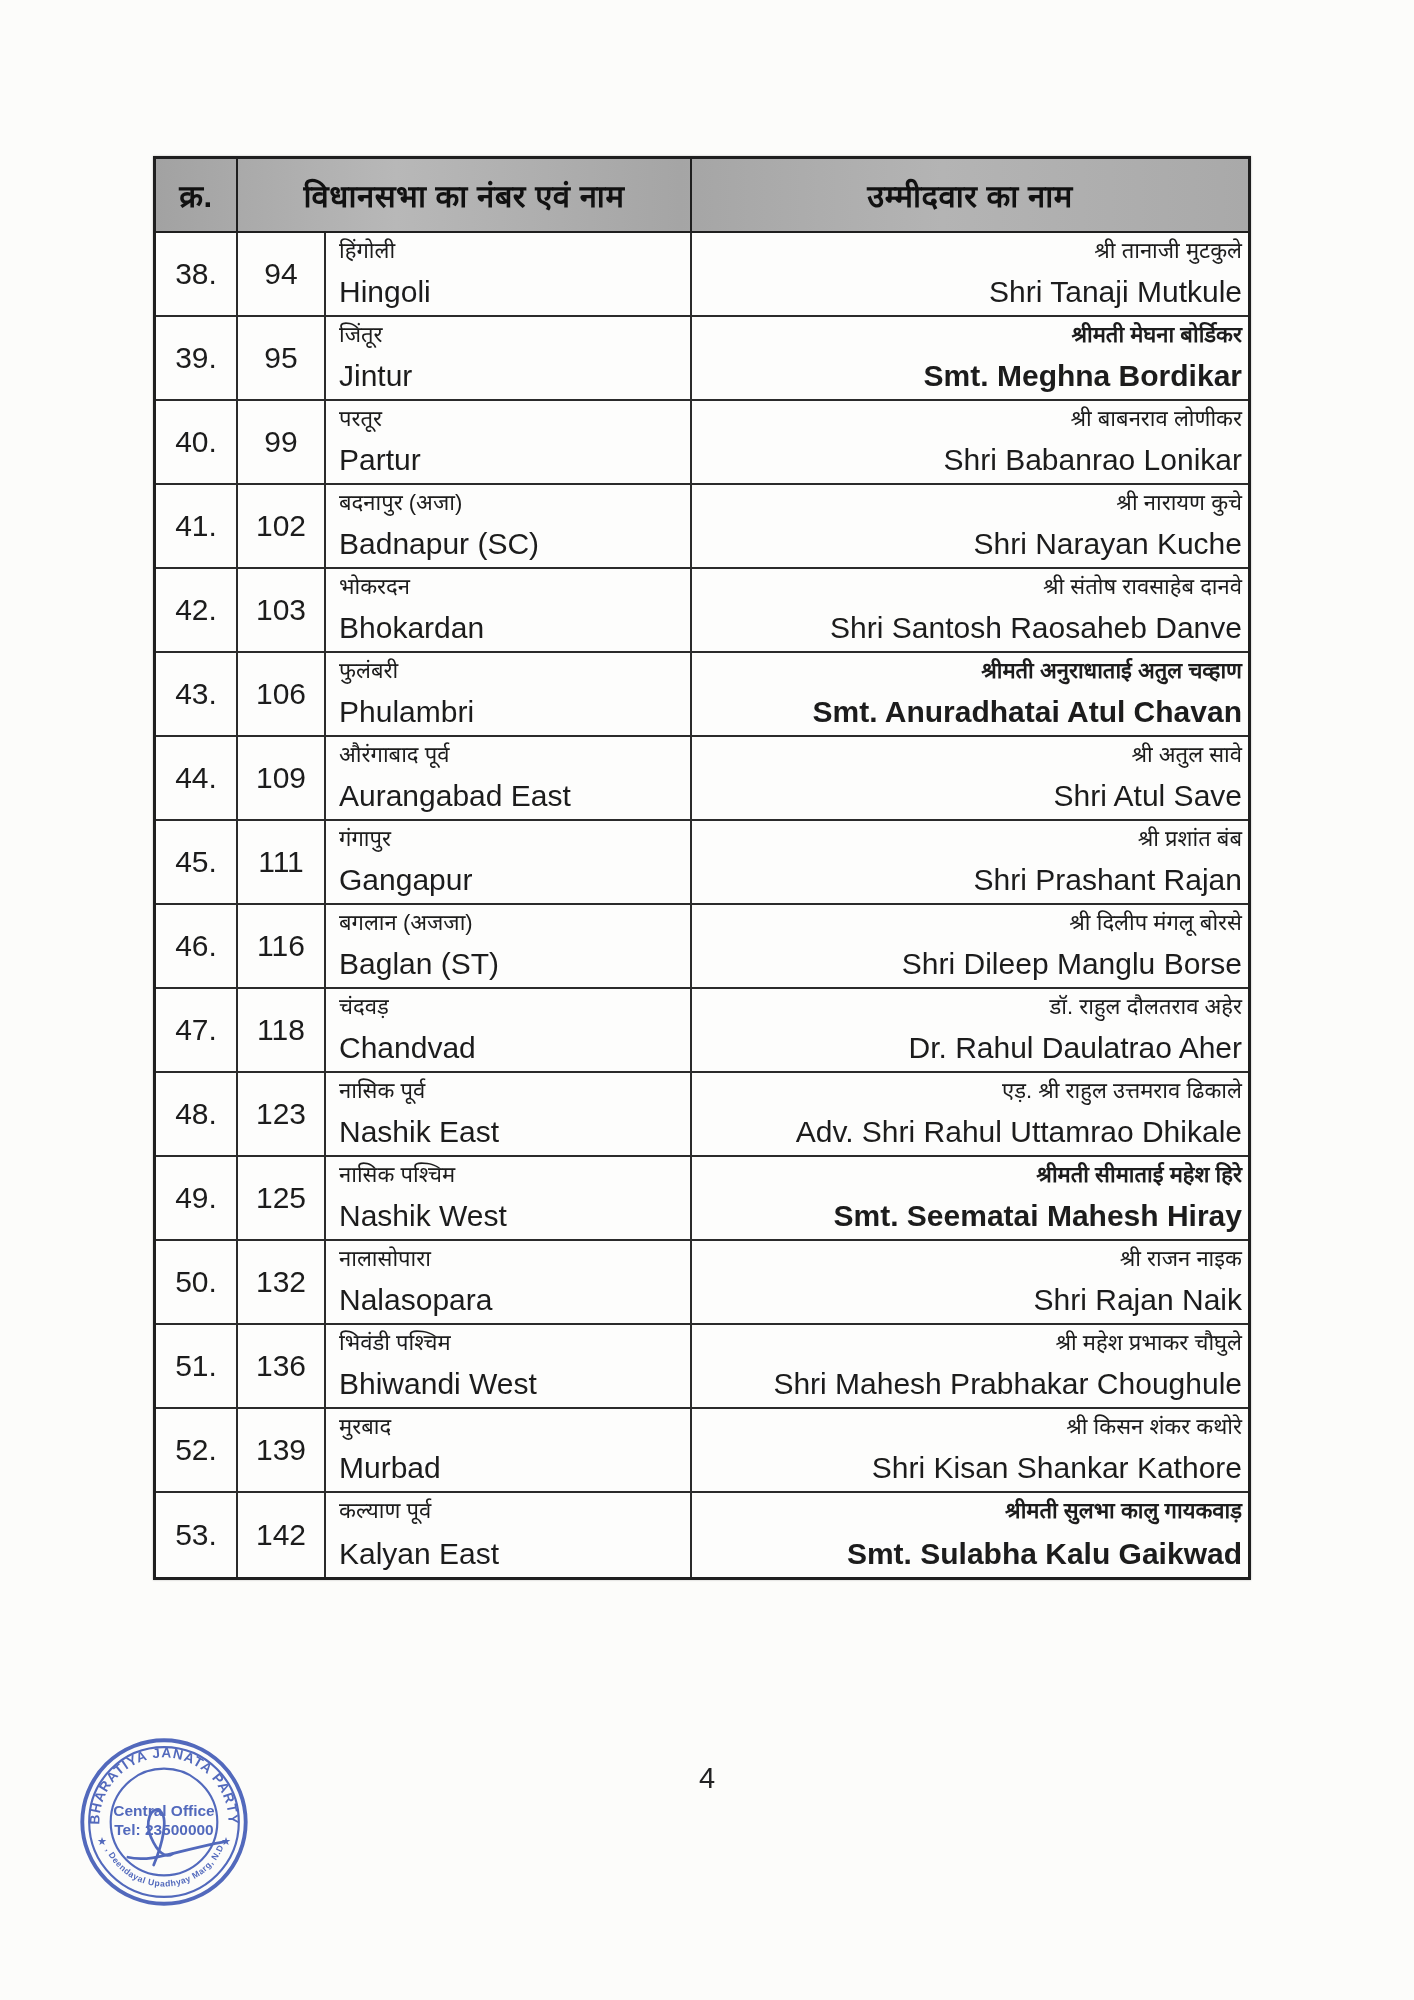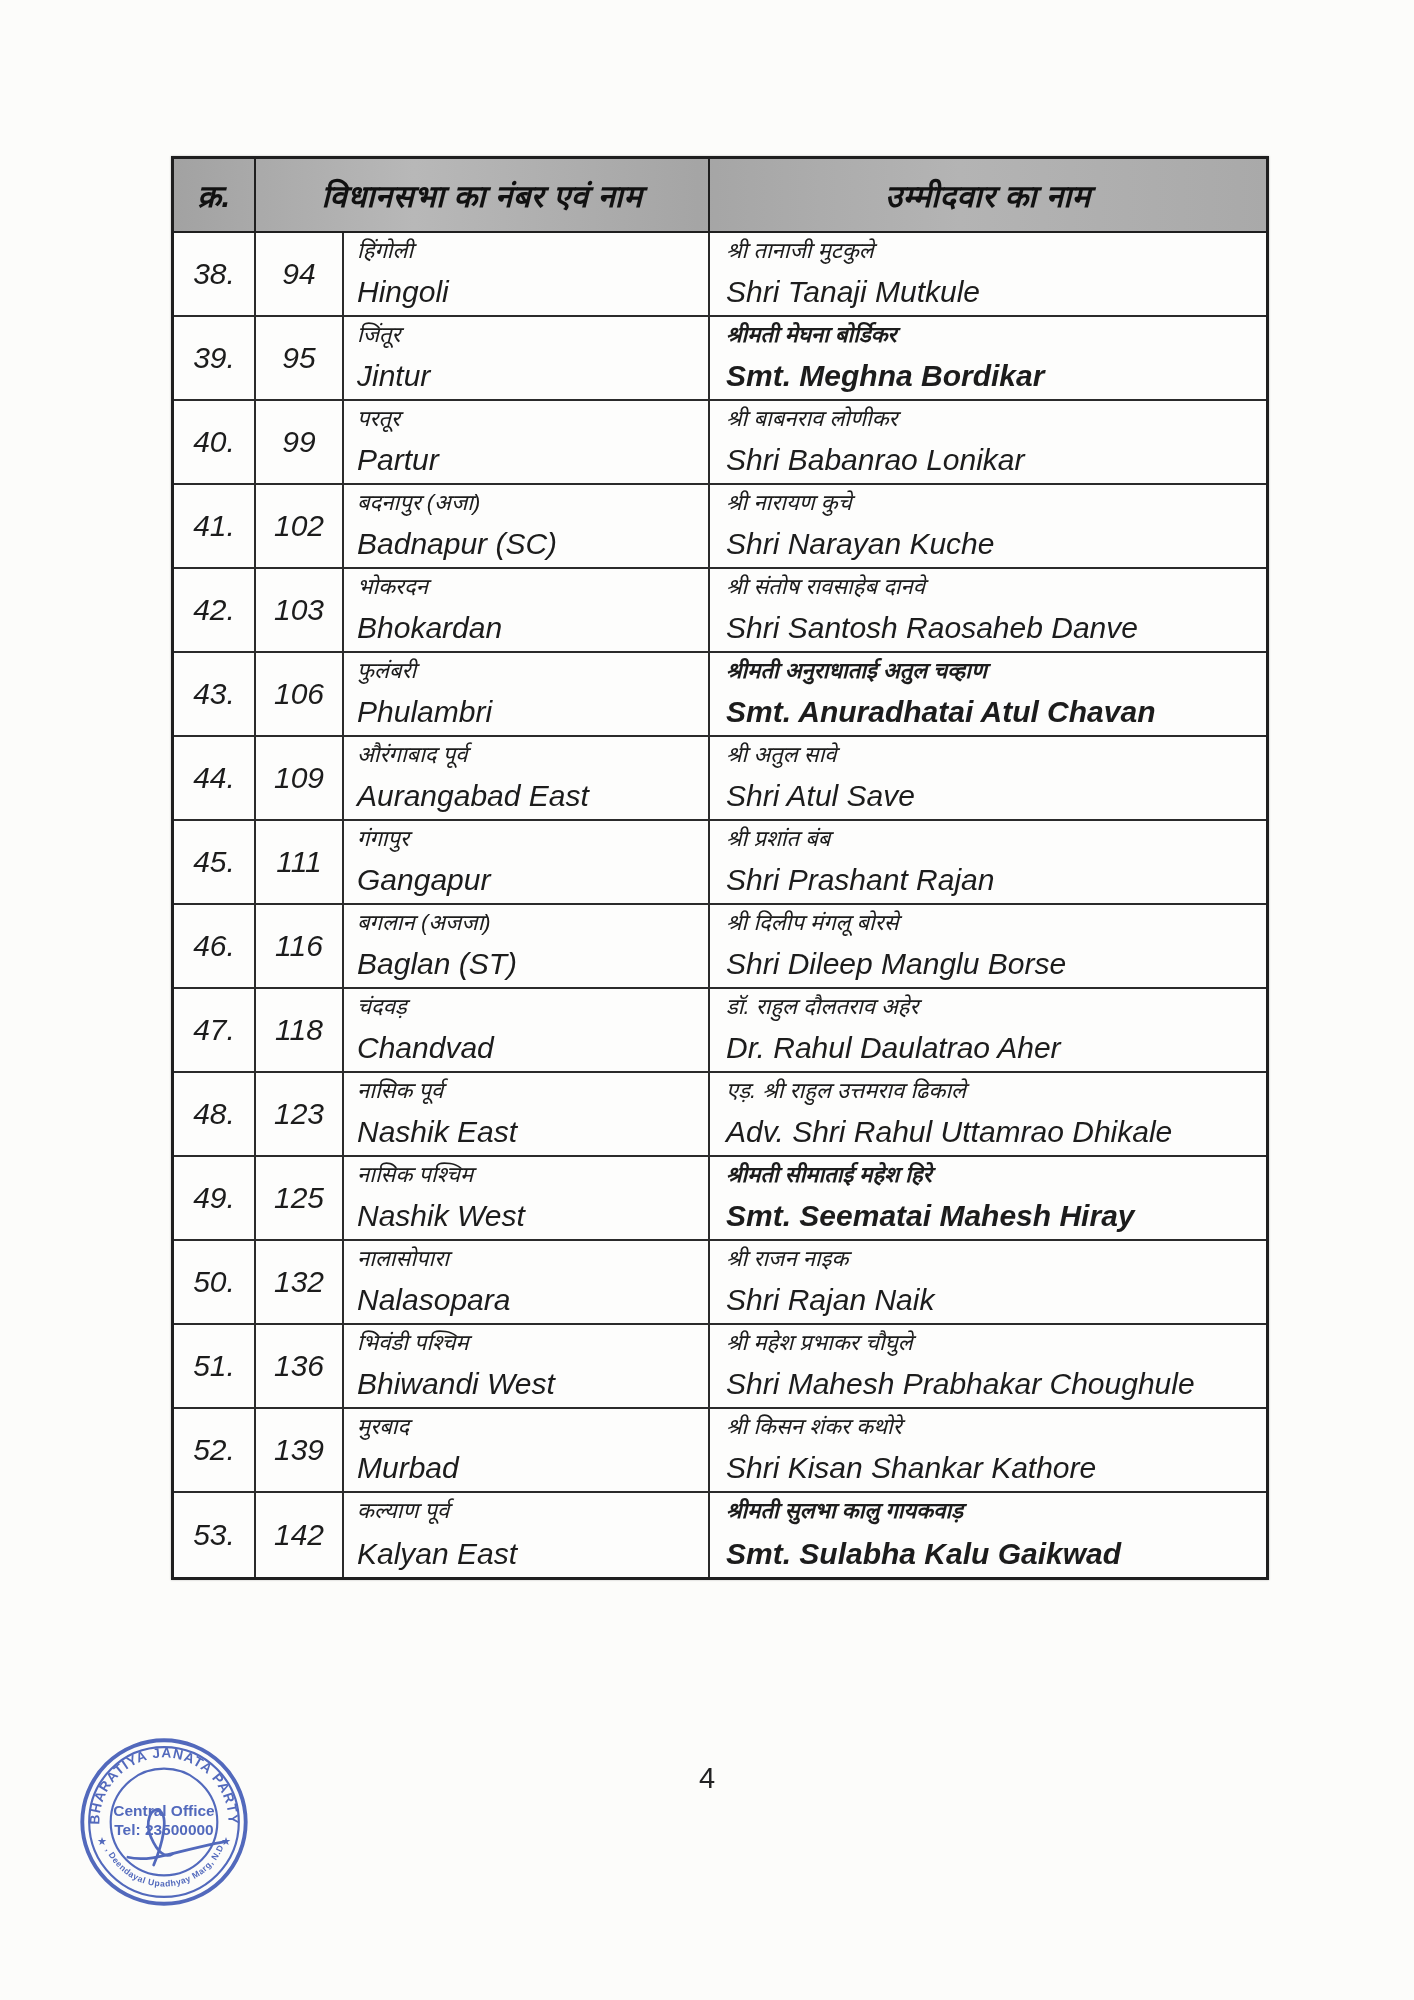--- a/index.html
+++ b/index.html
@@ -8,24 +8,23 @@
     background:#f4f4f2;
     font-family:"Liberation Sans", sans-serif;
     color:#1c1c1c;
     -webkit-font-smoothing:antialiased;
   }
   .page{
     position:absolute;inset:0;background:#fcfcfa;overflow:hidden;
   }
   
   .doc-table{
-    position:absolute;left:171px;top:156px;width:1092px;
+    position:absolute;left:153px;top:156px;width:1092px;
     border:3px solid #1f1f1f;background:#fdfdfc;
     box-shadow:0 0 2px rgba(0,0,0,.25);
-    font-style:italic;
   }
   .header-row{
     display:grid;grid-template-columns:82px 454px 1fr;height:72px;
     background:linear-gradient(90deg,#a2a2a2,#b8b8b8 22%,#a5a5a5 48%,#b4b4b4 72%,#a9a9a9);
     border-bottom:2px solid #1f1f1f;
   }
   .header-cell{
     display:flex;align-items:center;justify-content:center;
     font-weight:bold;font-size:31px;letter-spacing:.5px;
     border-right:2px solid #1f1f1f;box-sizing:border-box;color:#111;
@@ -38,21 +37,21 @@
   .row:last-child{border-bottom:none;}
   .cell{border-right:2px solid #2b2b2b;box-sizing:border-box;overflow:hidden;}
   .cell:last-child{border-right:none;}
   .serial-cell,.number-cell{
     display:flex;align-items:center;justify-content:center;font-size:30px;
   }
   .name-cell,.cand-cell{
     display:flex;flex-direction:column;justify-content:space-between;
     padding:7px 6px 8px 13px;font-size:30px;line-height:1.0;
   }
-  .cand-cell{padding-left:16px;}
+  .cand-cell{padding-left:16px;align-items:flex-end;}
   .hi{font-size:22px;white-space:nowrap;}
   .en{white-space:nowrap;}
   .row.bold .cand-cell .hi,
   .row.bold .cand-cell .en{font-weight:bold;}
   
   .page-number{
     position:absolute;left:0;top:1762px;width:1414px;text-align:center;
     font-size:29px;color:#222;
   }
   

